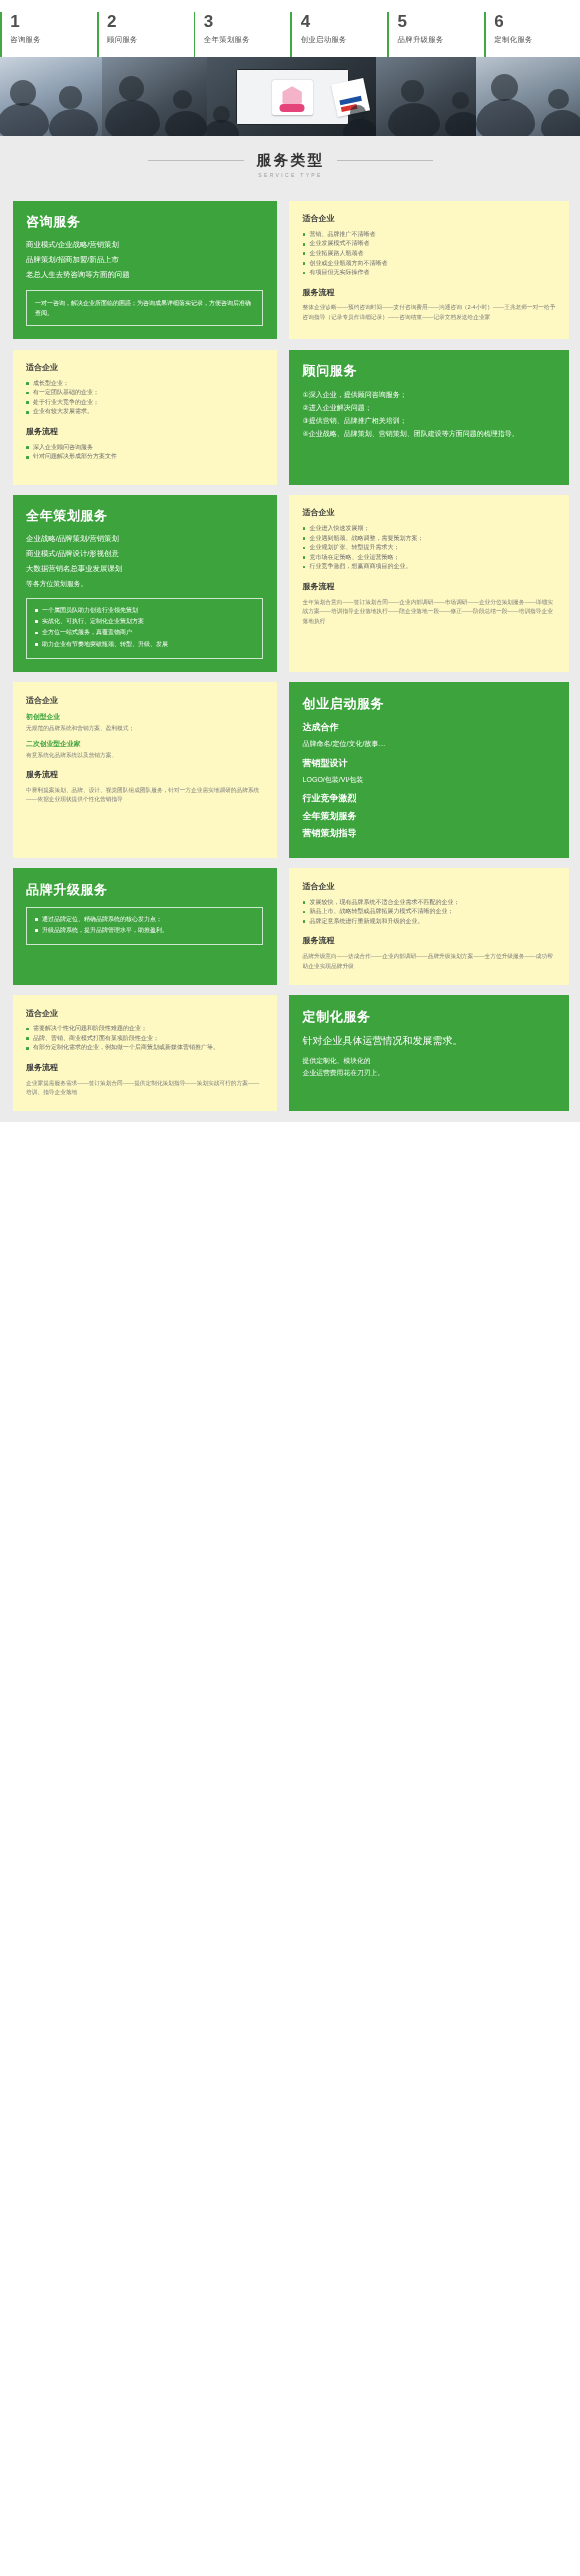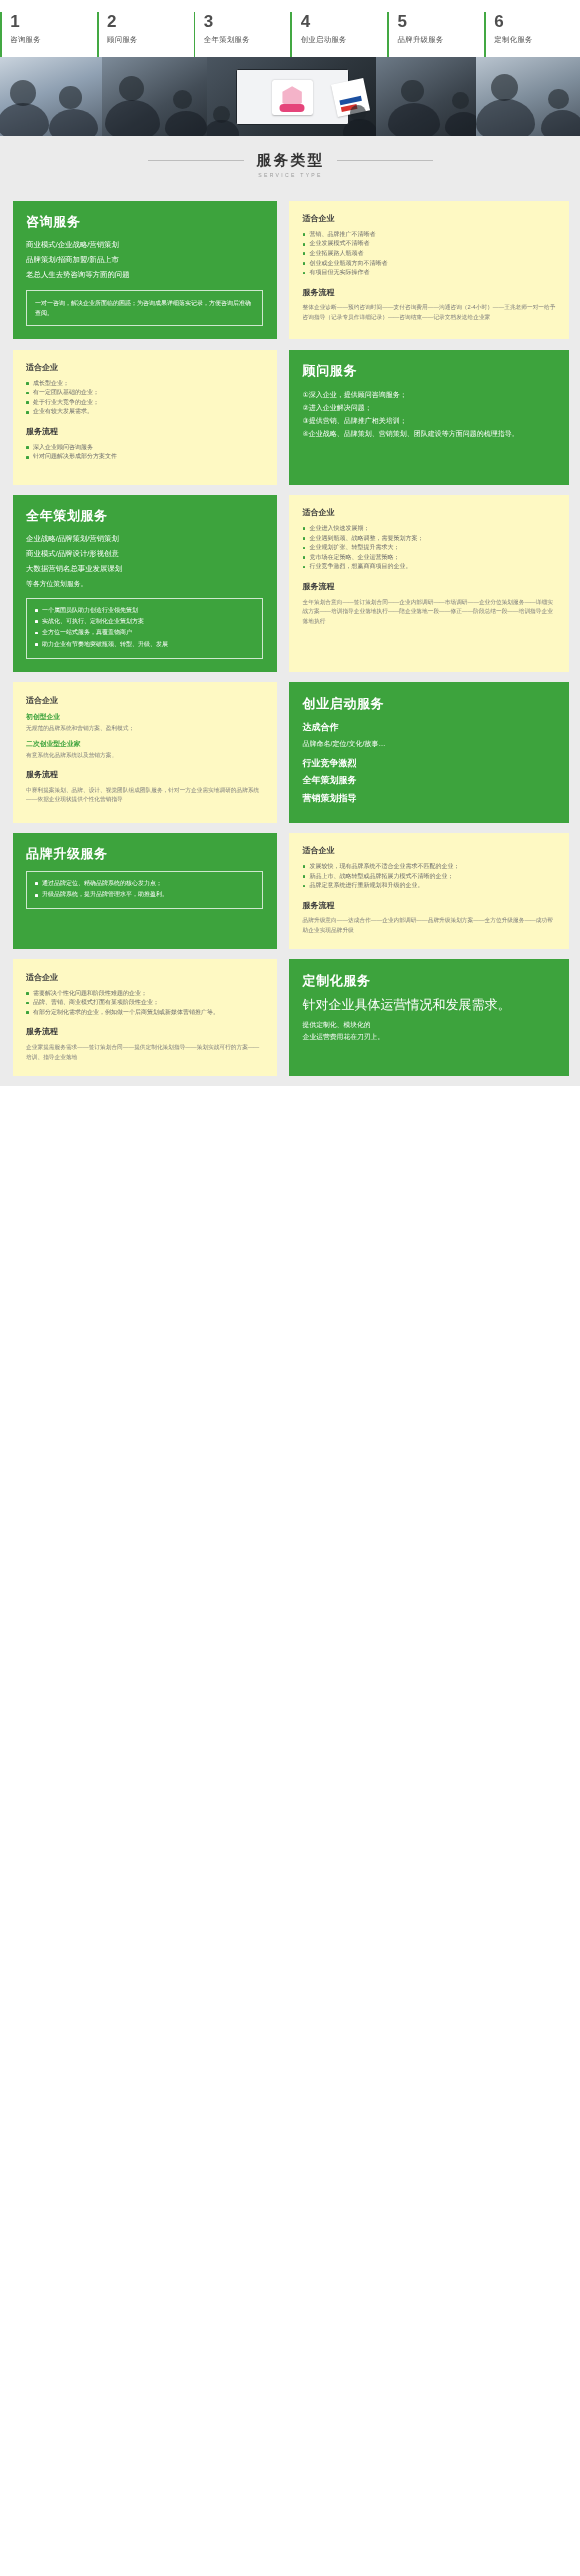--- a/index.html
+++ b/index.html
@@ -206,21 +206,21 @@
   }
   .greenhead{
     font-size:9px;font-weight:bold;color:#fff;margin:0 0 4.5px 0;
   }
   .greensub{
     font-size:7px;line-height:11.3px;color:#fff;margin:0 0 6.8px 0;
   }
   .greenbody{font-size:6.8px;line-height:12px;color:#fff;}
   .numlist{margin:0;padding:0;list-style:none;}
   .numlist li{font-size:7px;line-height:13px;color:#fff;}
-  .tagline{font-size:13px;line-height:13px;color:#fff;margin:0 0 8px 0;}
+  .tagline{font-size:10px;line-height:13px;color:#fff;margin:0 0 8px 0;}
 </style>
 </head>
 <body>
 
 <div class="page">
 
   <div class="topstrip">
     <div class="topcell">
       <div class="topnum">1</div>
       <div class="toplabel">咨询服务</div>
@@ -386,20 +386,24 @@
       <div class="flowtext" style="margin-bottom:8px;">有意系统化品牌系统以及营销方案。</div>
       <h3 class="subtitle">服务流程</h3>
       <div class="flowtext">中赛利提案策划、品牌、设计、视觉团队组成团队服务，针对一方企业需实地调研的品牌系统——依据企业现状提供个性化营销指导</div>
     </div>
     <div class="col col-right green">
       <h2 class="bigtitle">创业启动服务</h2>
       <div>
         <div class="greenhead">达成合作</div>
         <div class="greensub">品牌命名/定位/文化/故事…</div>
       </div>
+      <div>
+        <div class="greenhead">营销型设计</div>
+        <div class="greensub">LOGO/包装/VI/包装</div>
+      </div>
       <div class="greenhead">行业竞争激烈</div>
       <div class="greenhead">全年策划服务</div>
       <div class="greenhead">营销策划指导</div>
     </div>
   </div>
 
   <div class="block">
     <div class="col col-left green">
       <h2 class="bigtitle">品牌升级服务</h2>
       <div class="notebox nb-list">

